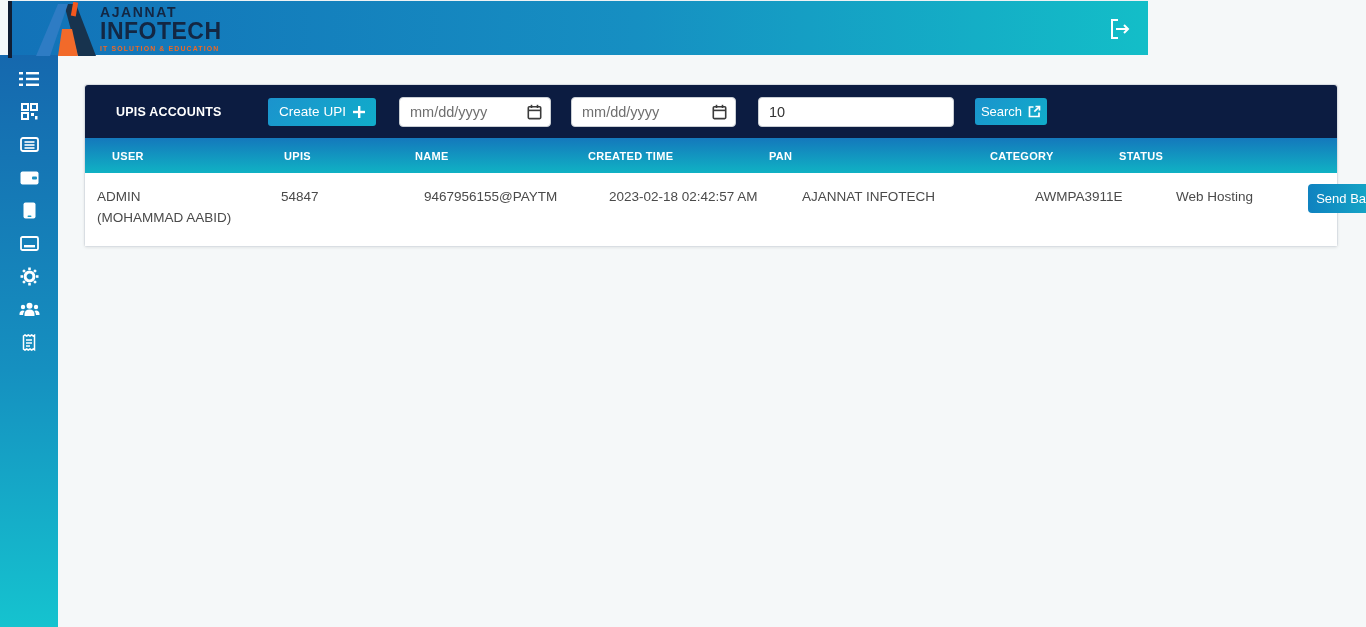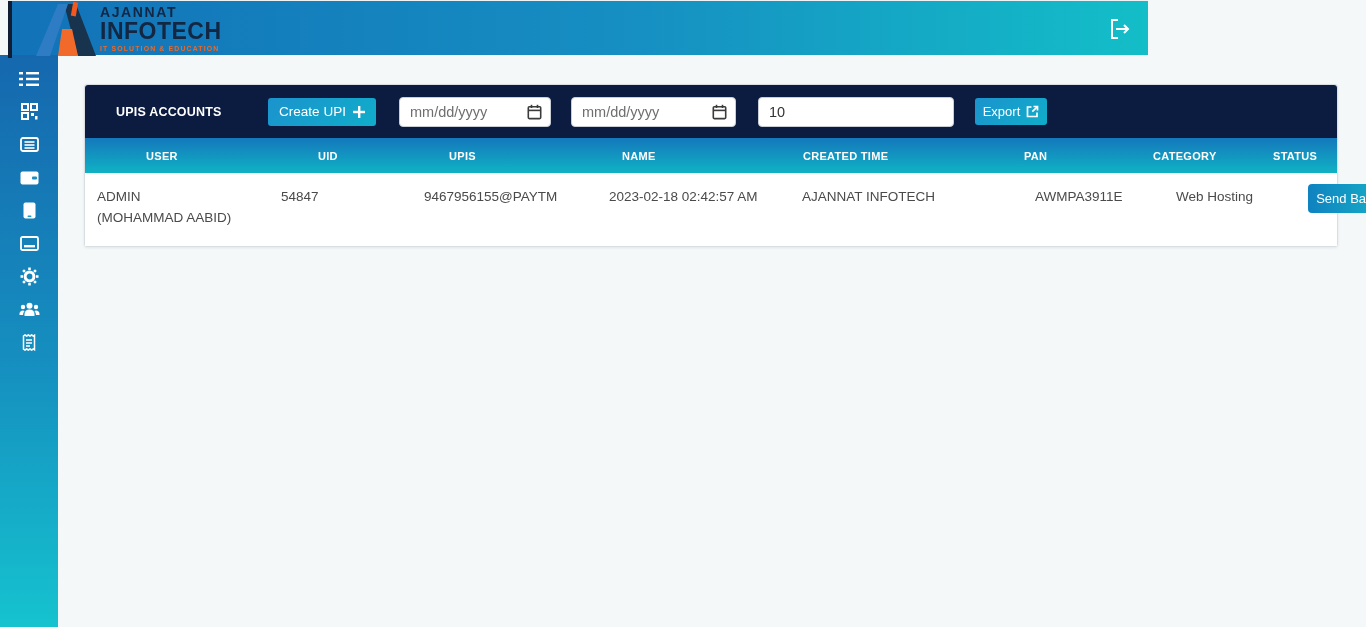--- a/index.html
+++ b/index.html
@@ -54,21 +54,21 @@
                   font-family:inherit; outline:none; min-width:0; }
   .search-btn { width:30px; height:30px; border-radius:0 4px 4px 0;
                 display:flex; align-items:center; justify-content:center; }
   .btn-export { margin-left:21px; width:72px; height:27px; border-radius:3px; font-size:13px;
                 display:flex; align-items:center; justify-content:center; gap:6px; }
 
   
   .tgrid { display:grid; grid-template-columns:172px 131px 173px 181px 221px 129px 120px 1fr; }
   .thead { height:35px; background:linear-gradient(180deg,#1478bc 0%,#10b2c4 100%); }
   .thead .cell { color:#fff; font-size:11px; font-weight:bold; letter-spacing:0.3px;
-                 display:flex; align-items:center; padding-left:27px;margin-left:34px; }
+                 display:flex; align-items:center; padding-left:27px; }
   .trow { height:73px; background:#fff;gap:12px; }
   .trow .cell { padding:13px 6px 0 12px; font-size:13.5px; color:#4a4a4a; line-height:21px; }
   .btn-sendbank { background:linear-gradient(90deg,#0f82c0 0%,#18bac9 100%);
                   width:97px; height:29px; border-radius:4px; font-size:13px; margin-top:-1px;
                   display:flex; align-items:center; justify-content:center; gap:7px; }
   .cell-status { padding-top:12px !important; }
 </style>
 </head>
 <body>
 
@@ -209,32 +209,31 @@
           <line x1="4.5" y1="0.8" x2="4.5" y2="4"></line>
             <line x1="10.5" y1="0.8" x2="10.5" y2="4"></line>
           <line x1="1.3" y1="6.4" x2="13.7" y2="6.4"></line>
         </svg>
       </div>
 
       <input class="tb-input limit" type="text" value="10" style="">
 
 
       <button class="btn grad btn-export">
-        <span>Export</span>
+        <span>Search</span>
         <svg width="13" height="13" viewBox="0 0 13 13" fill="none" stroke="#fff" stroke-width="1.7">
           <path d="M5.5 2 H1.5 V11.5 H11 V7.5"></path>
           <path d="M7.5 1.5 H11.5 V5.5"></path>
             <line x1="11.2" y1="1.8" x2="6.3" y2="6.7"></line>
         </svg>
       </button>
     </div>
 
     <div class="tgrid thead">
       <div class="cell">USER</div>
-      <div class="cell">UID</div>
       <div class="cell">UPIS</div>
       <div class="cell">NAME</div>
       <div class="cell">CREATED TIME</div>
       <div class="cell">PAN</div>
       <div class="cell">CATEGORY</div>
       <div class="cell">STATUS</div>
     </div>
 
     <div class="tgrid trow">
       <div class="cell">

